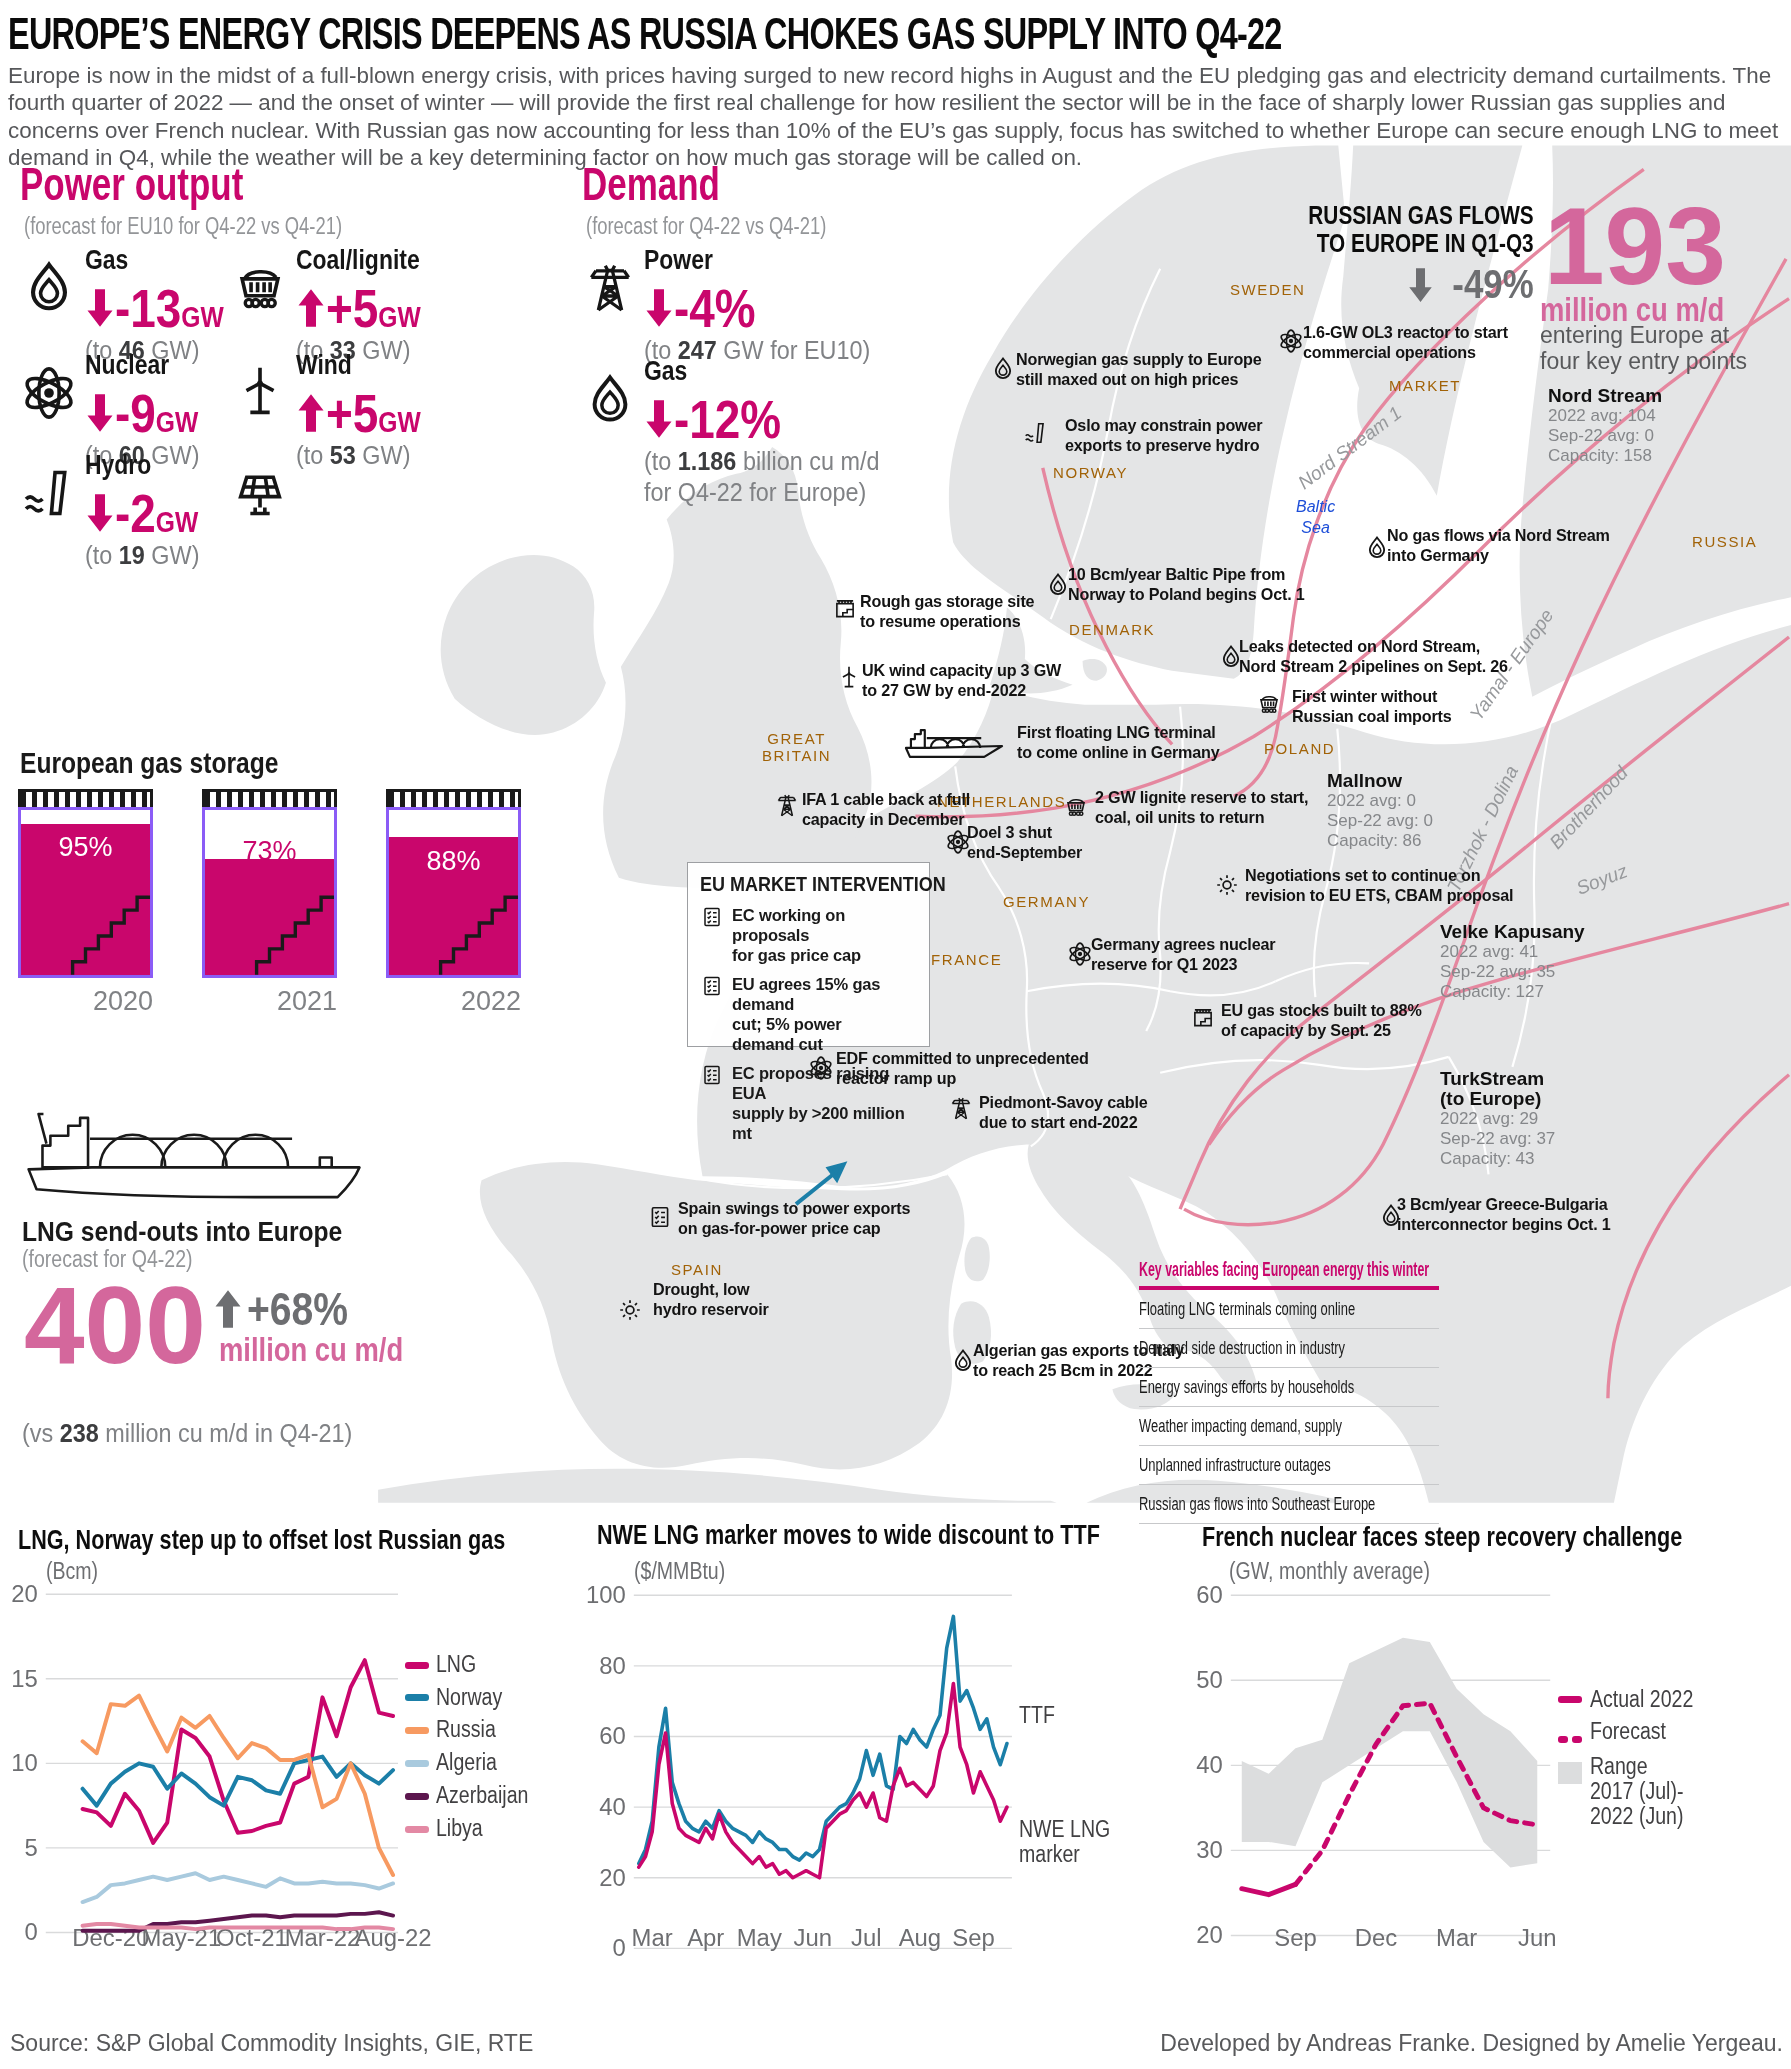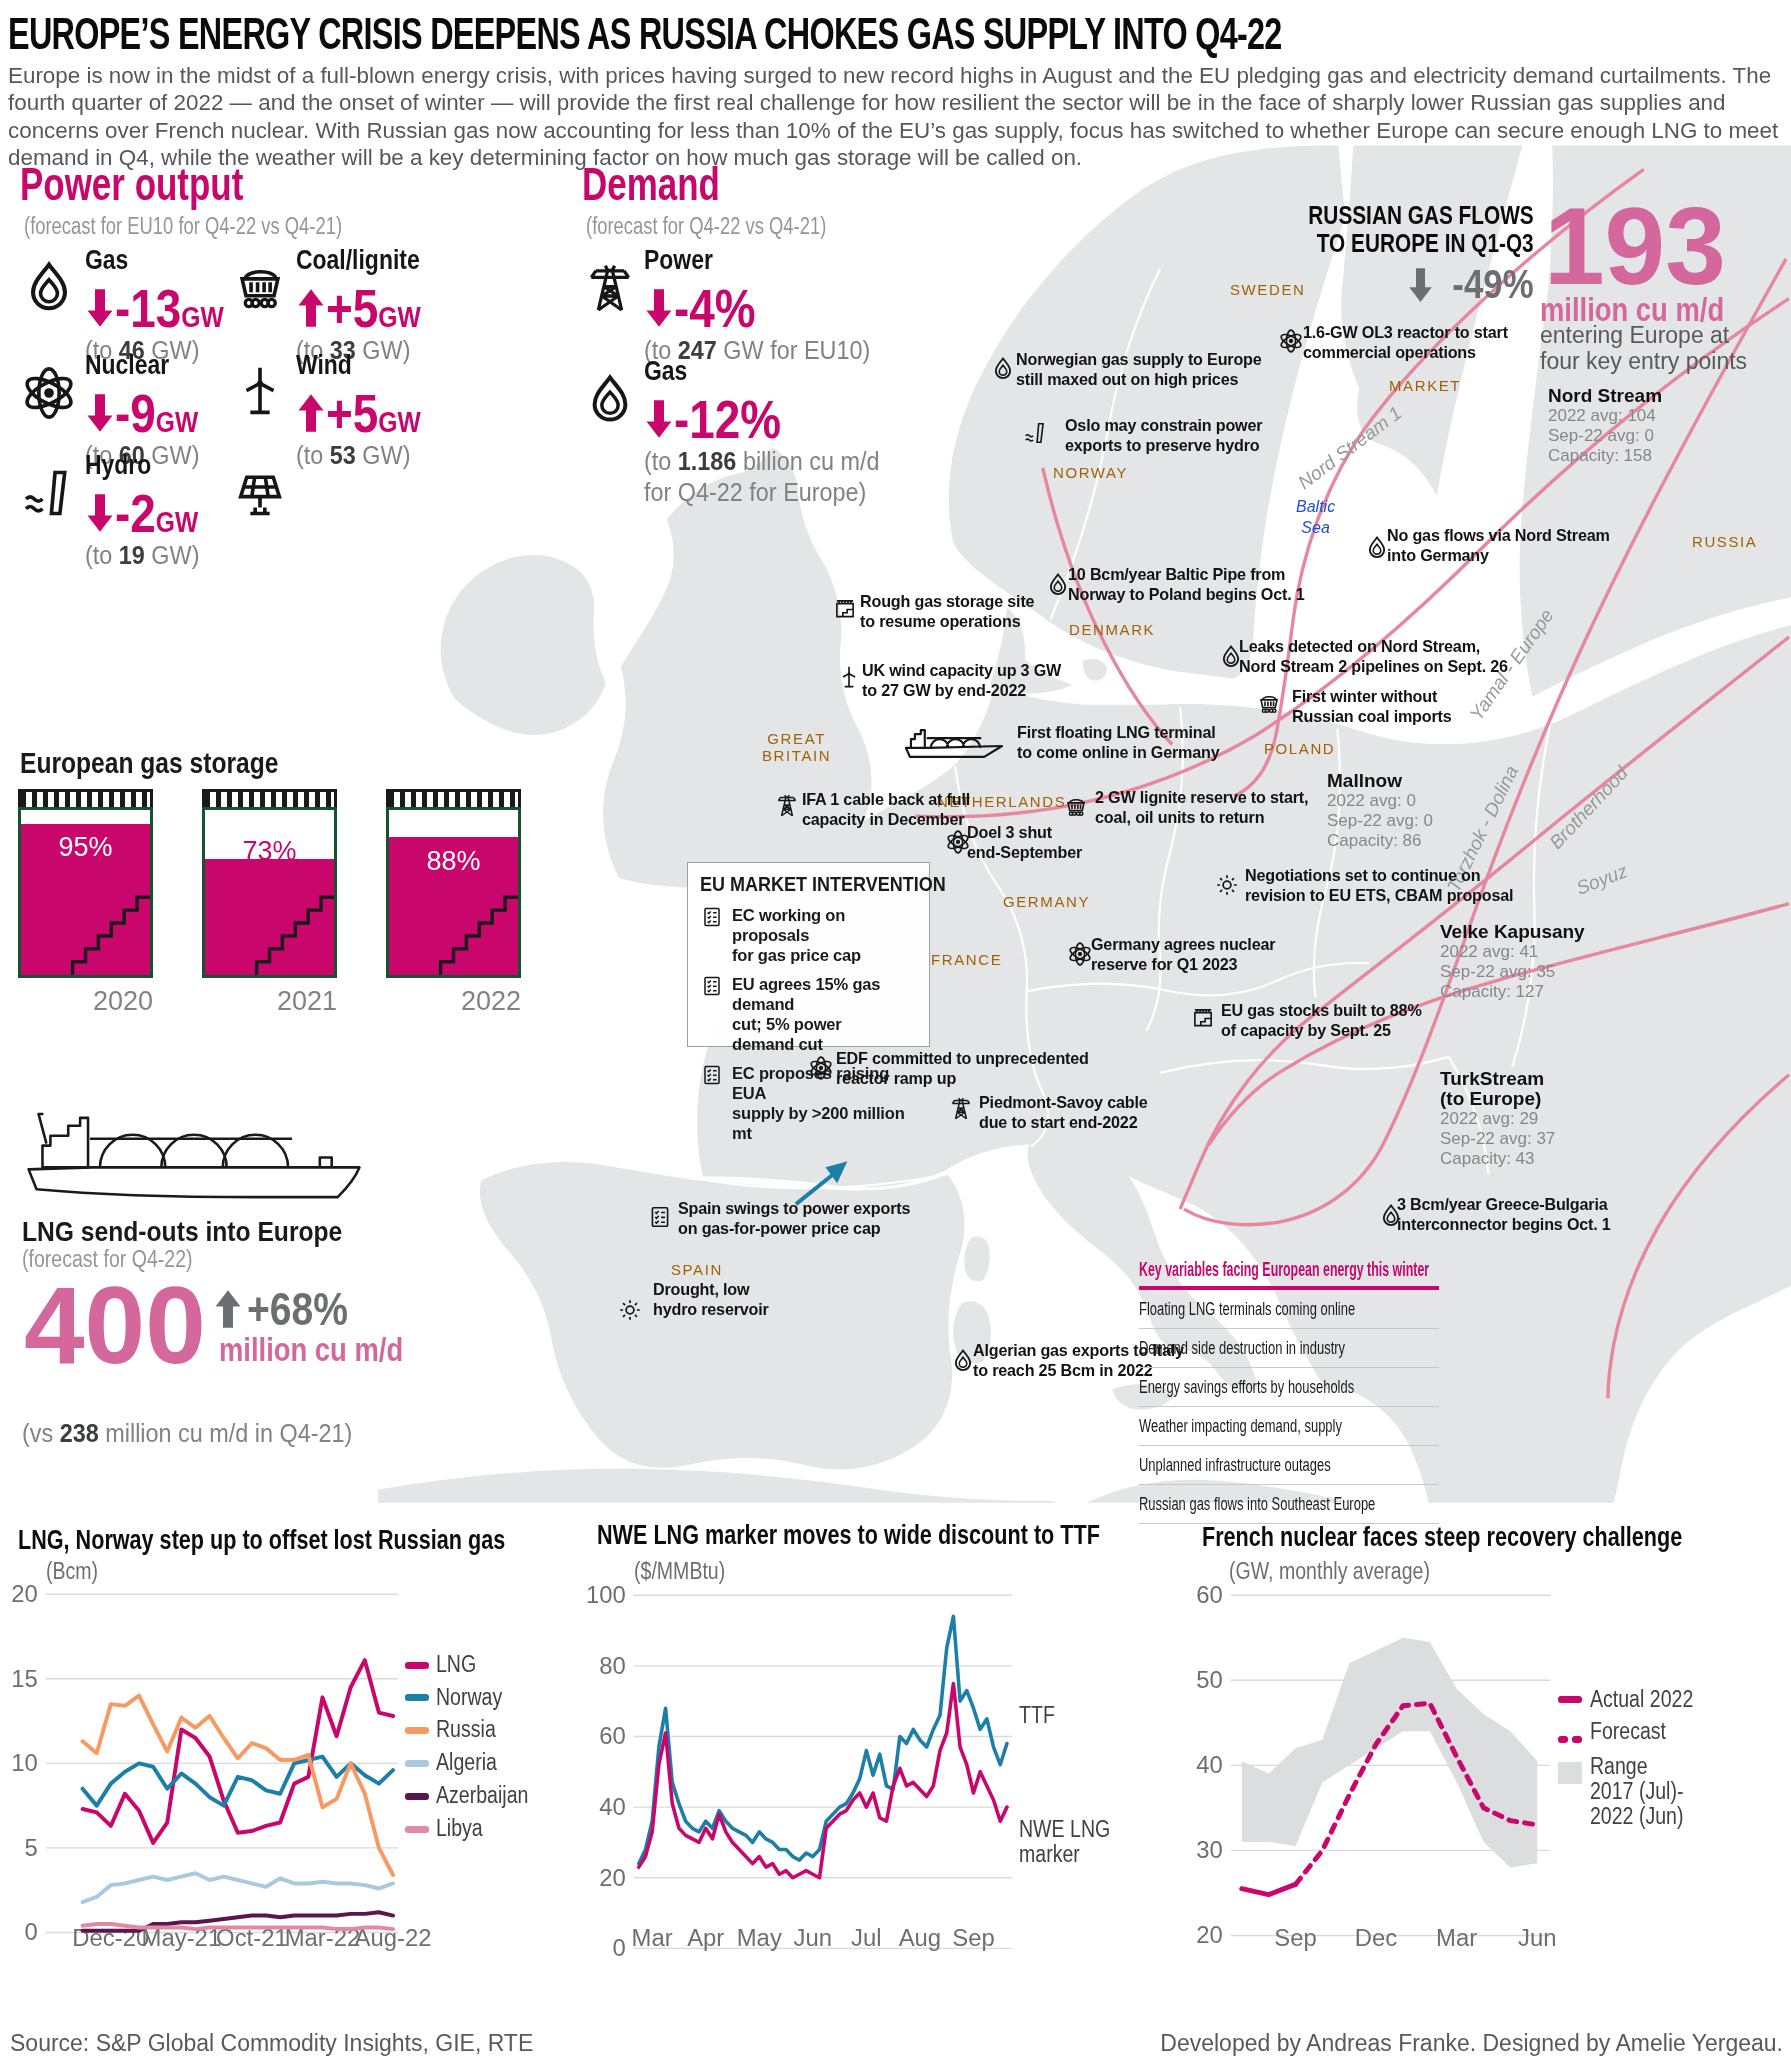--- a/index.html
+++ b/index.html
@@ -30,21 +30,21 @@
   .ep-line{font-size:17px;color:#85878a;line-height:1.18;}
   .kv-title{font-size:20px;font-weight:700;color:#c9066c;white-space:nowrap;}
   .kv-row{font-size:18px;color:#1b1b1b;white-space:nowrap;}
   .chart-title{font-size:27px;font-weight:700;color:#0d0d0d;white-space:nowrap;}
   .chart-unit{font-size:23px;color:#6d6e71;white-space:nowrap;}
   .leg-label{font-size:23px;color:#414042;line-height:1.08;white-space:pre-line;}
   .foot{font-size:23px;color:#58595b;white-space:nowrap;}
   .tank{position:absolute;width:135px;}
   .tank-cap{height:15px;border:3px solid #1a1a1a;border-bottom:none;
     background:repeating-linear-gradient(90deg,#1a1a1a 0 5px,#ffffff 5px 11px);}
-  .tank-body{position:relative;height:165px;border:3px solid #14532d;background:#fff;overflow:hidden;}
+  .tank-body{position:relative;height:165px;border:3px solid #8b5cf6;background:#fff;overflow:hidden;}
   .tank-fill{position:absolute;left:0;right:0;bottom:0;background:#c9066c;}
   .tank-pct{position:absolute;left:0;right:0;text-align:center;font-size:27px;font-weight:400;}
   .tank-year{margin-top:8px;text-align:right;font-size:27px;color:#808285;}
   .box{position:absolute;background:rgba(255,255,255,.94);border:1.5px solid #9d9fa2;}
   .box-title{font-size:20px;font-weight:700;white-space:nowrap;transform:scaleX(.9);transform-origin:left top;}
   .box-item{display:flex;gap:8px;margin-top:9px;}
   .box-item .t{font-size:17.4px;font-weight:700;letter-spacing:-0.2px;line-height:1.15;transform:scaleX(.95);transform-origin:left top;white-space:pre-line;}
   svg.icon{display:block;}
 </style>
 </head>

